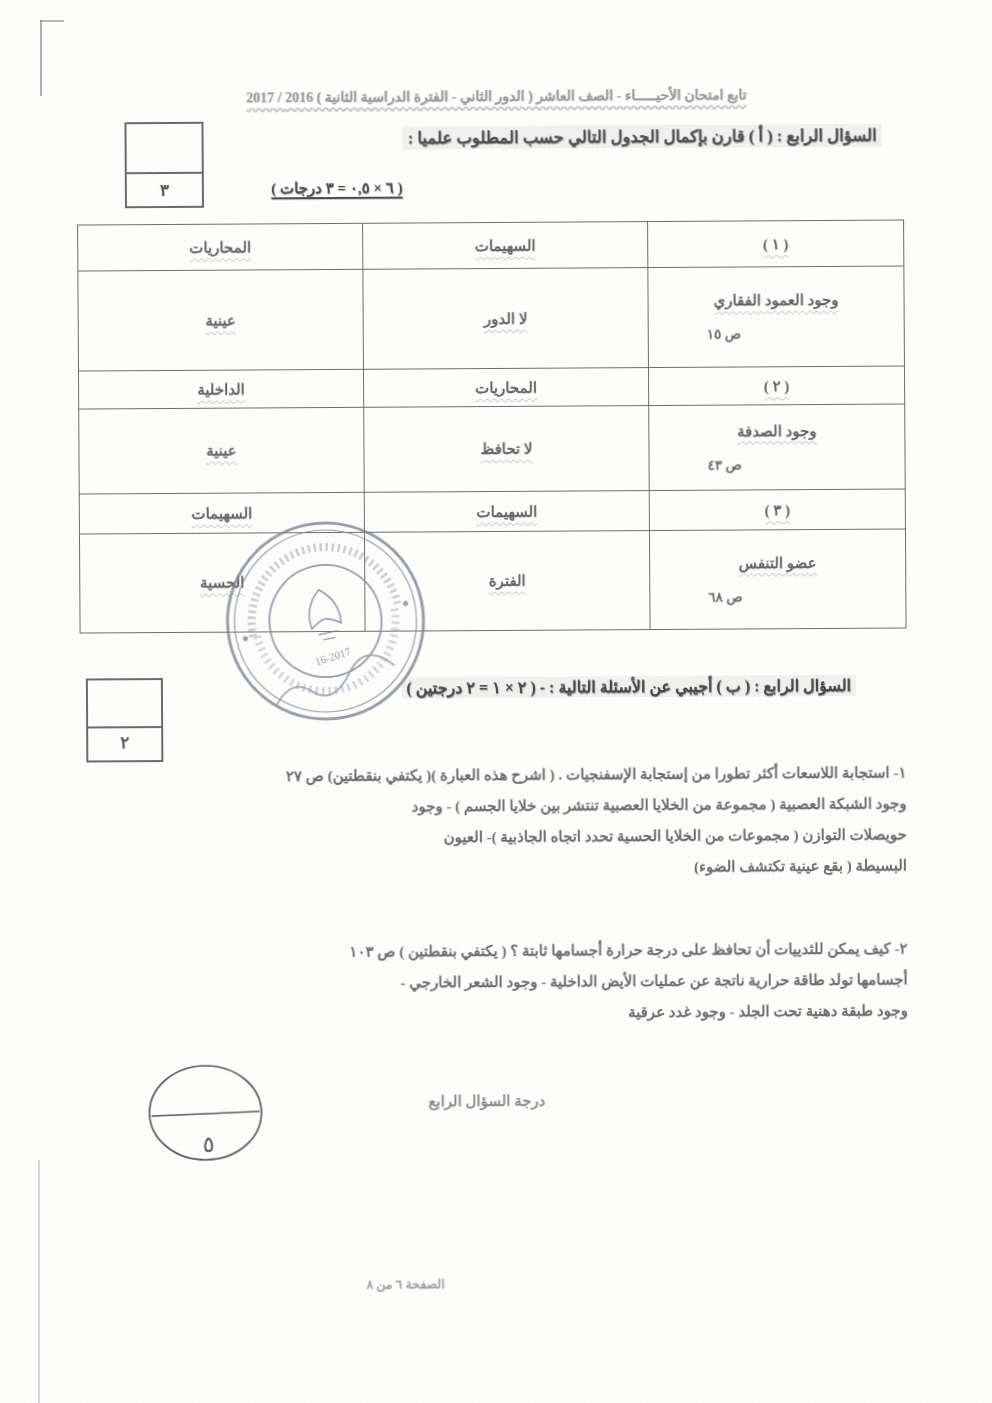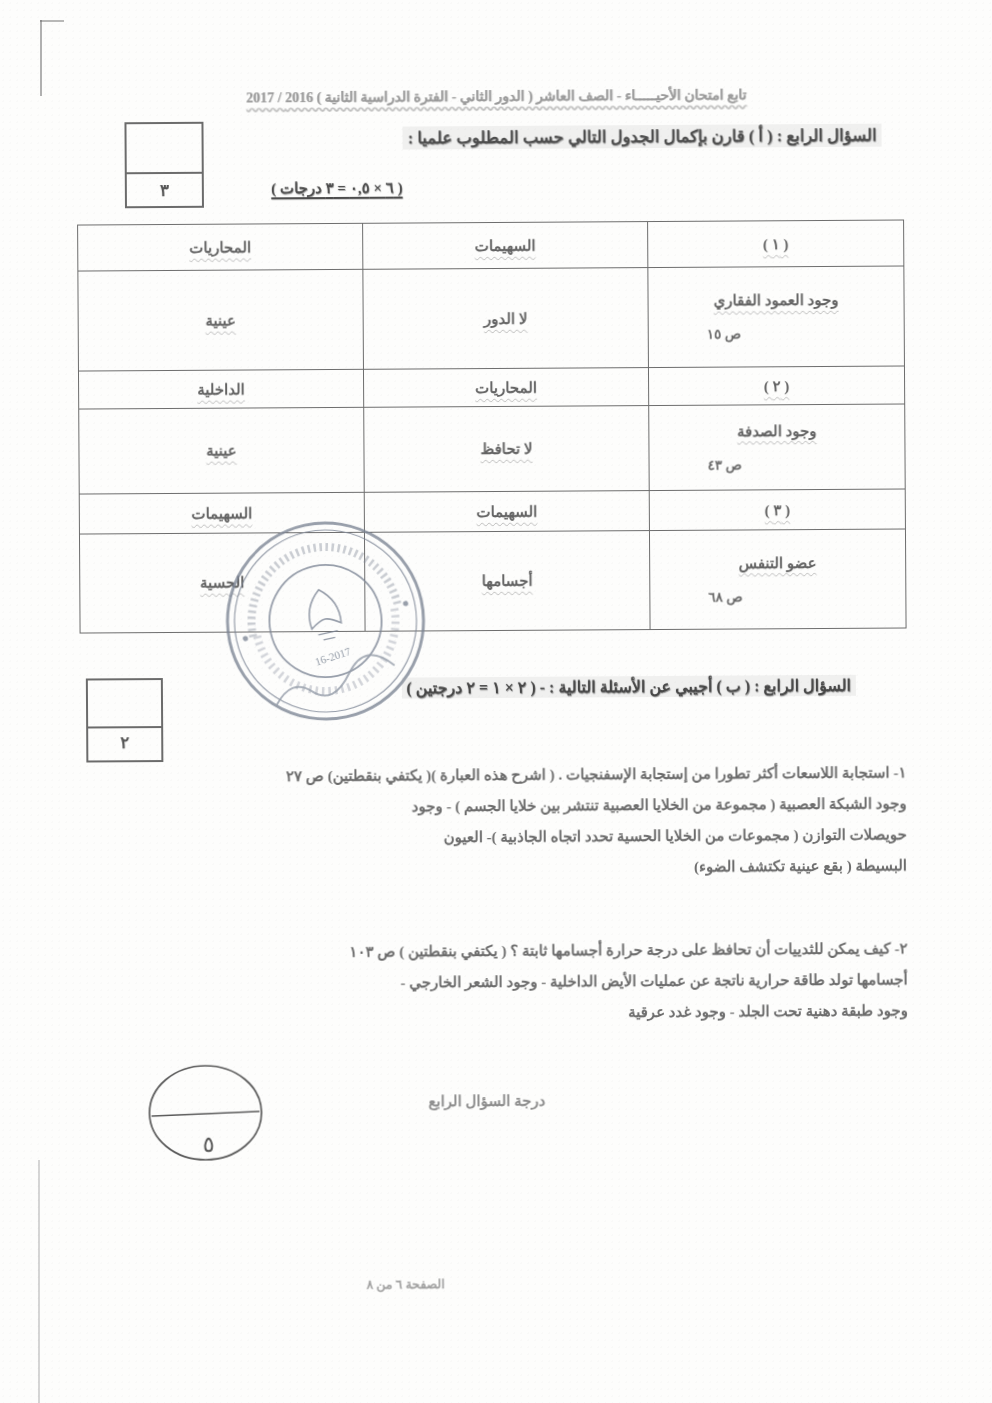--- a/index.html
+++ b/index.html
@@ -160,21 +160,21 @@
         <tr class="tr5">
           <td><span class="ul">( ٣ )</span></td>
           <td><span class="ul">السهيمات</span></td>
           <td><span class="ul">السهيمات</span></td>
         </tr>
         <tr class="tr6">
           <td>
             <div class="ul">عضو التنفس</div>
             <div class="item-ref">ص ٦٨</div>
           </td>
-          <td><span class="ul">أجسامها</span></td>
+          <td><span class="ul">الفترة</span></td>
           <td><span class="ul">الحسية</span></td>
         </tr>
       </tbody>
     </table>
 
     <svg class="stamp" viewBox="0 0 212 212">
       <g fill="none" stroke="#7b8494">
         <circle cx="106" cy="106" r="98" stroke-width="3"></circle>
         <circle cx="106" cy="106" r="91" stroke-width="1.2"></circle>
         <circle cx="106" cy="106" r="56" stroke-width="1.8"></circle>

